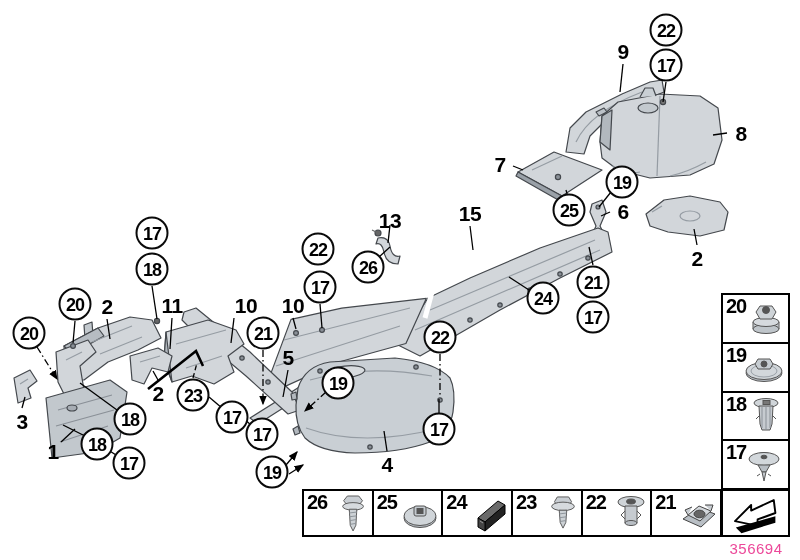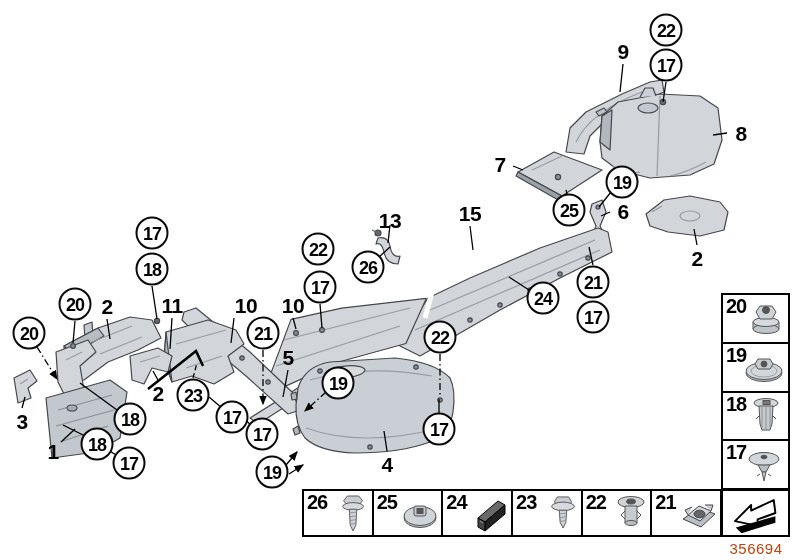--- a/index.html
+++ b/index.html
@@ -21,21 +21,21 @@
               flex-direction:column;border:2px solid #000;box-sizing:border-box;background:#fff;}
   .legend-col .cell{flex:1;position:relative;border-top:2px solid #000;box-sizing:border-box;}
   .legend-col .cell:first-child{border-top:none;}
   .arrow-box{position:absolute;left:721px;top:489px;width:69px;height:48px;border:2px solid #000;
              box-sizing:border-box;background:#fff;display:flex;align-items:center;justify-content:center;}
   .cell .num{position:absolute;left:3px;top:1px;font-weight:700;font-size:20px;color:#000;
              letter-spacing:-1px;line-height:1;}
   .cell svg.icon{position:absolute;right:1px;top:50%;transform:translateY(-50%);}
   .legend-col .cell svg.icon{right:2px;}
   .drawno{position:absolute;left:756px;top:548px;transform:translate(-50%,-50%);
-          font-size:15px;color:#c2410c;letter-spacing:0.5px;}
+          font-size:15px;color:#ec4899;letter-spacing:0.5px;}
 </style>
 </head>
 <body>
 
 <div id="stage">
 
   <svg class="art" width="800" height="560" viewBox="0 0 800 560">
     <defs>
       <marker id="ah" markerWidth="9" markerHeight="8" refX="6.5" refY="3" orient="auto">
         <path d="M0,0 L7.5,3 L0,6 Z" fill="#000"></path>

